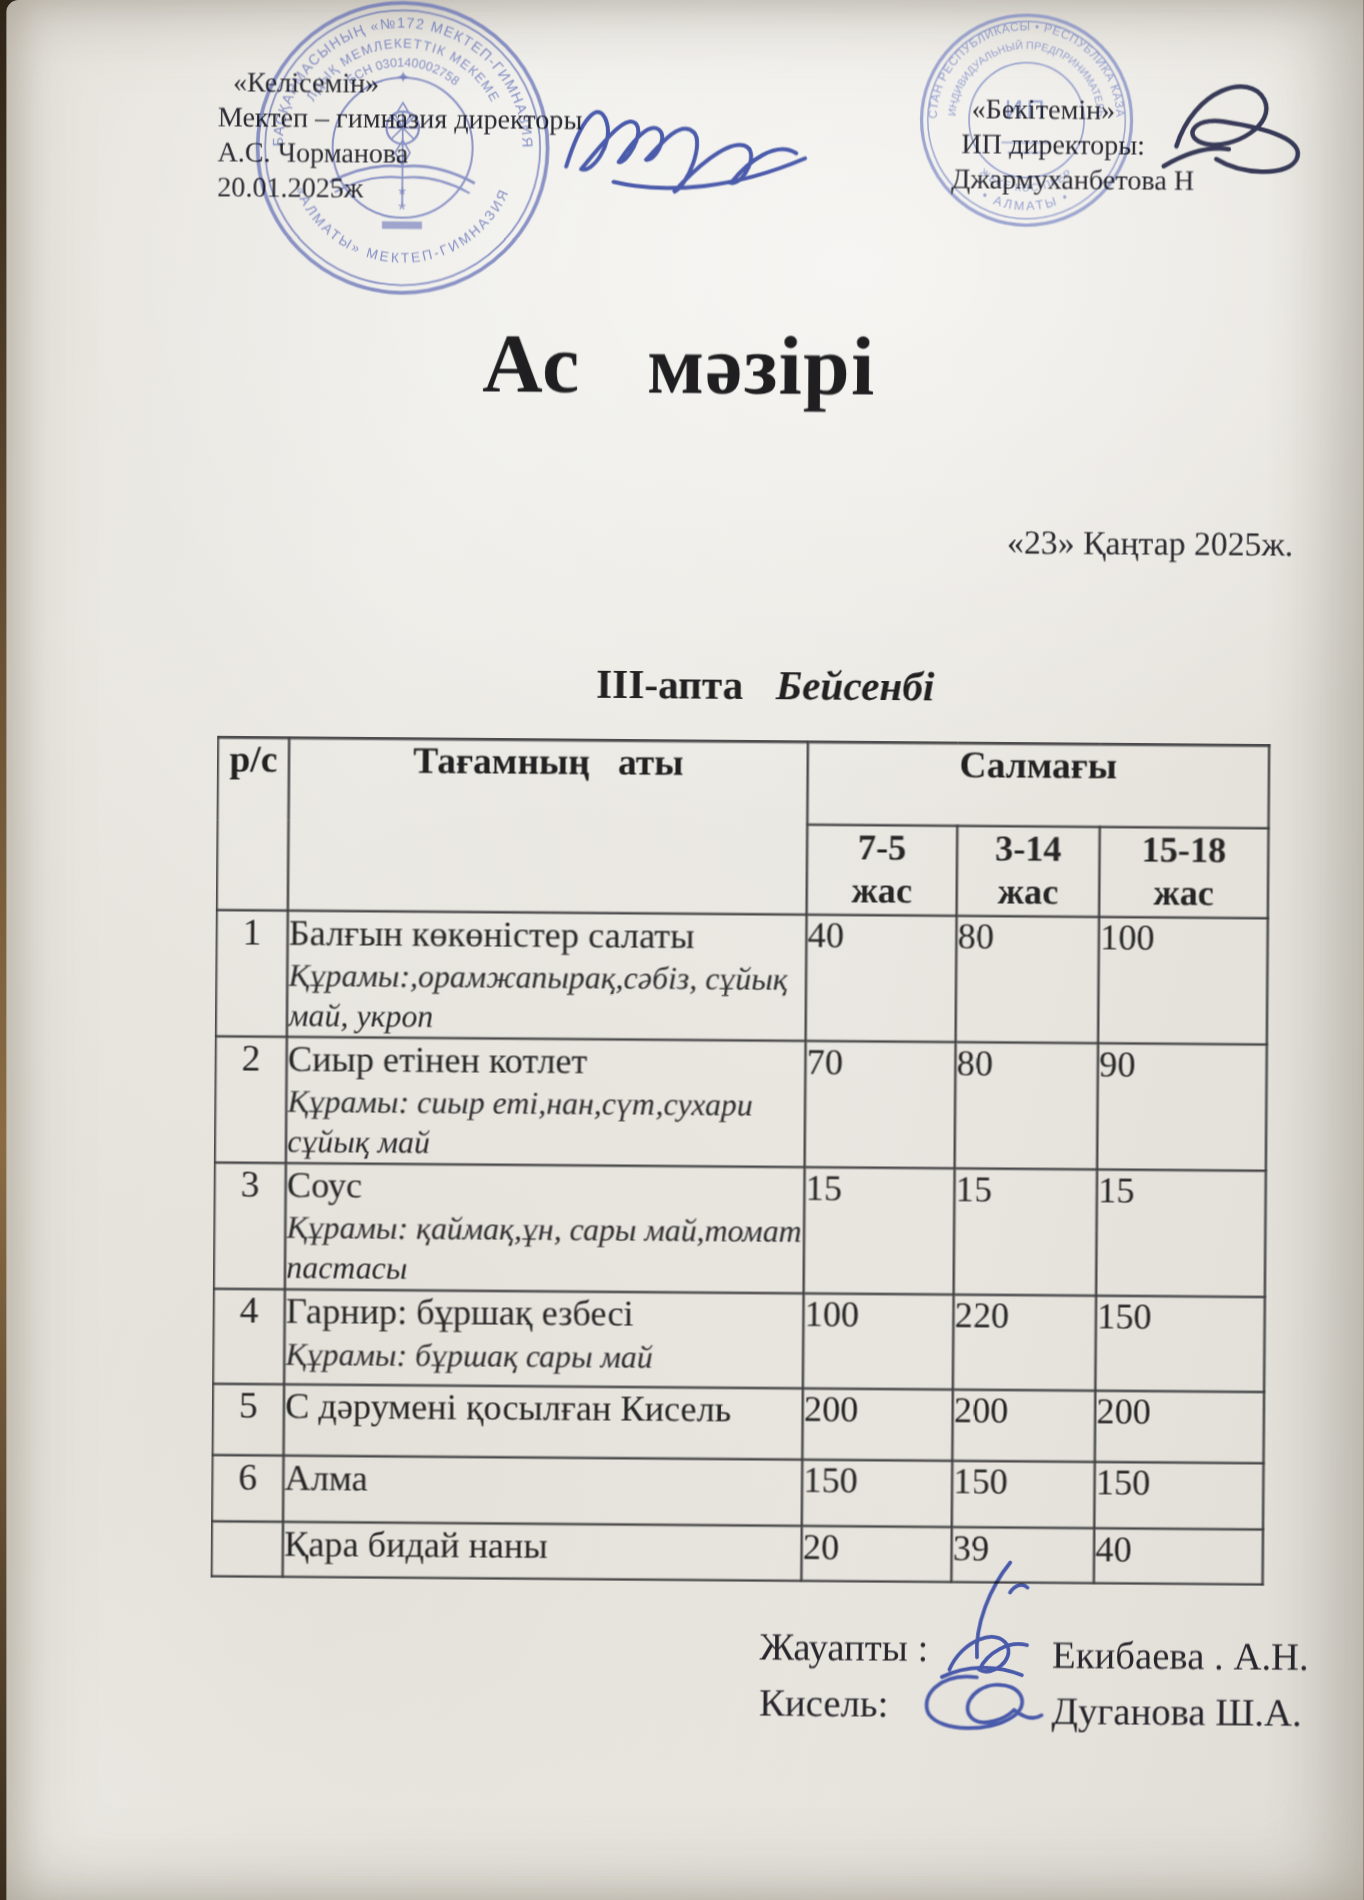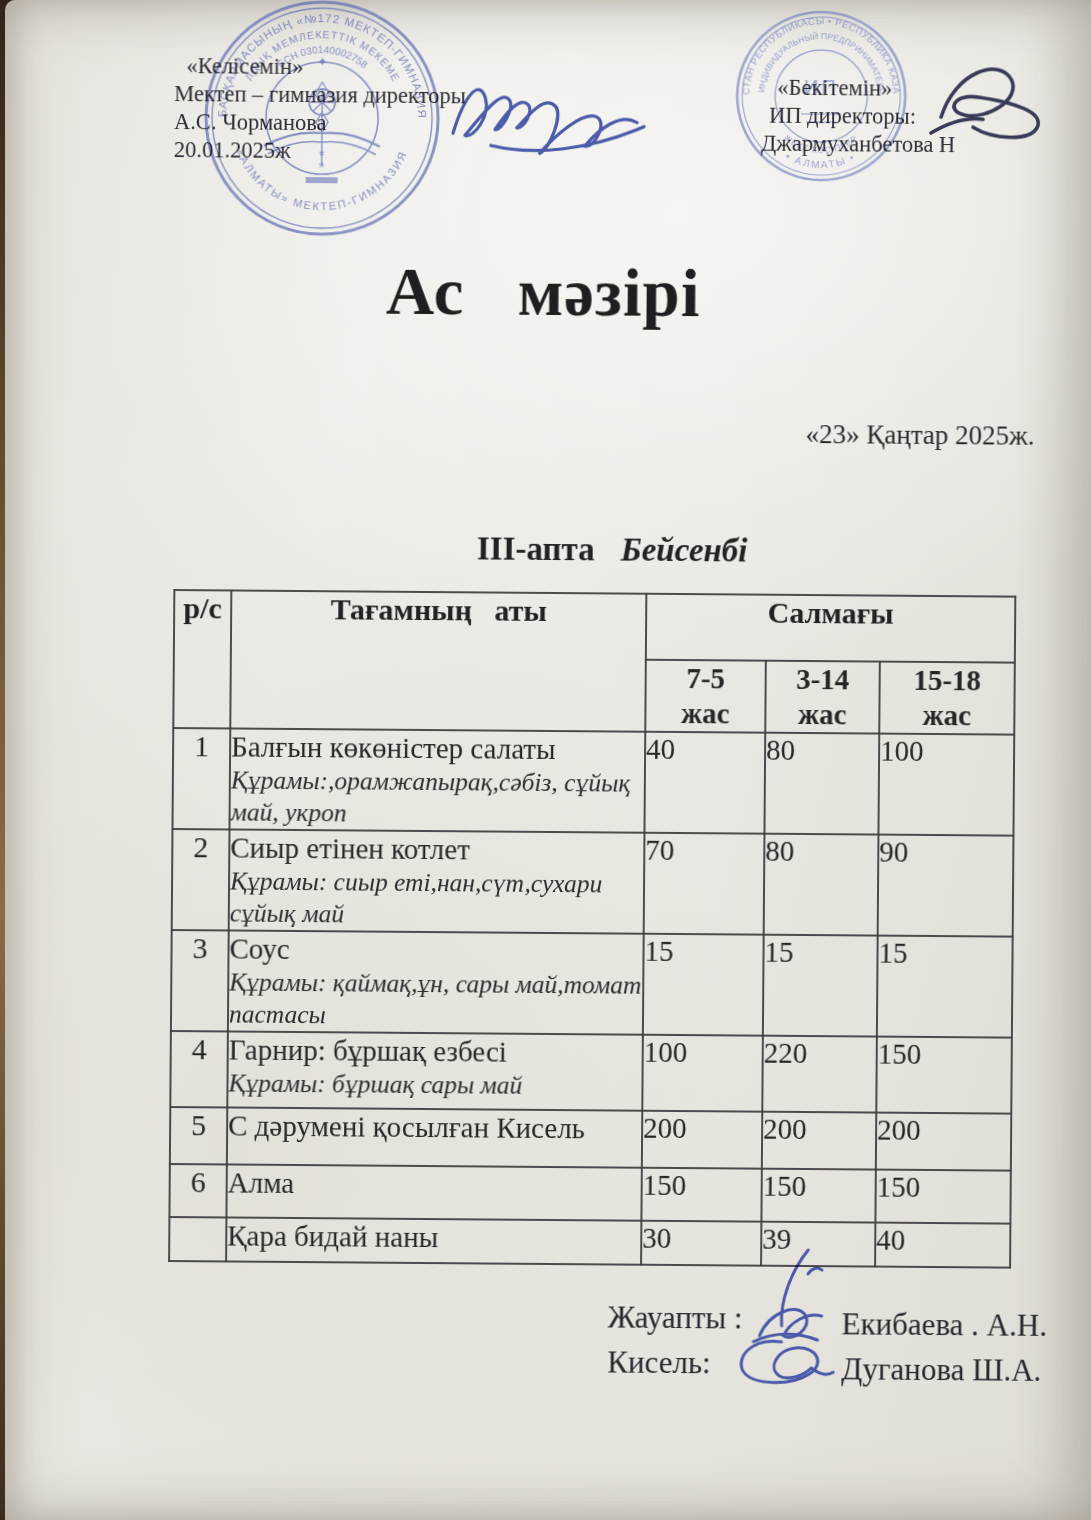--- a/index.html
+++ b/index.html
@@ -247,21 +247,21 @@
       <td class="w">150</td>
       <td class="w">150</td>
       <td class="w">150</td>
     </tr>
         <tr>
       <td class="num"></td>
       <td class="dishcell">
         <div class="dish">Қара бидай наны</div>
 
       </td>
-      <td class="w">30</td>
+      <td class="w">20</td>
       <td class="w">39</td>
       <td class="w">40</td>
     </tr>
       </tbody>
   </table>
 
   <div class="abs footerline" style="left:618px;top:1297px;">Жауапты :</div>
   <div class="abs footerline" style="left:852px;top:1302px;">Екибаева . А.Н.</div>
   <div class="abs footerline" style="left:618px;top:1342px;">Кисель:</div>
   <div class="abs footerline" style="left:852px;top:1347px;">Дуганова Ш.А.</div>

